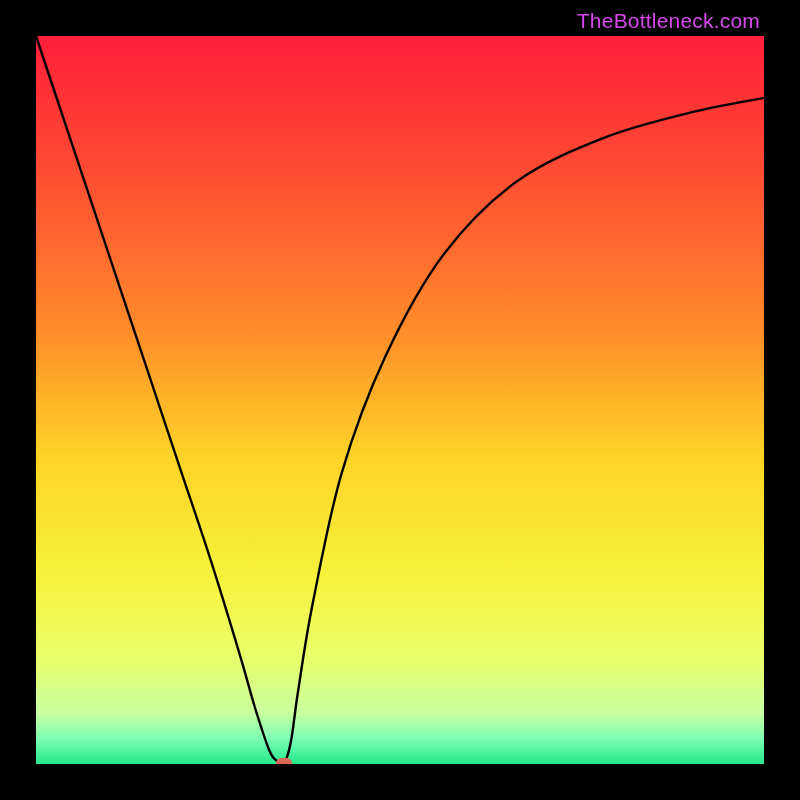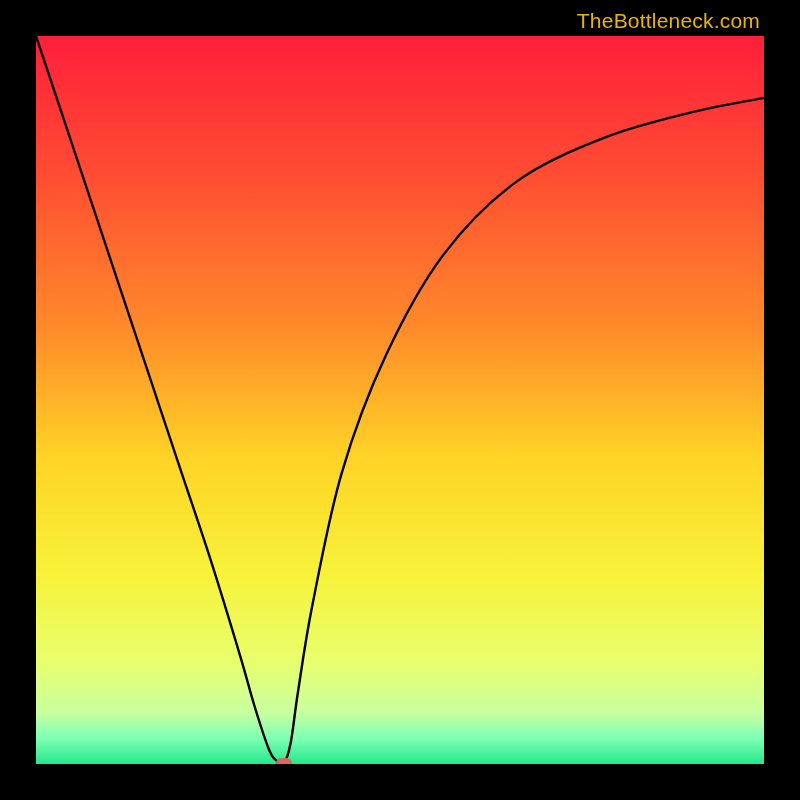--- a/index.html
+++ b/index.html
@@ -26,21 +26,21 @@
     overflow: hidden;
   }
   .gradient-bg {
     position: absolute;
     inset: 0;
   }
   .watermark {
     position: absolute;
     top: 9px;
     right: 40px;
-    color: #eab308;
+    color: #d946ef;
     font-size: 21px;
     font-weight: 500;
     letter-spacing: 0.2px;
     user-select: none;
   }
   svg.curve {
     position: absolute;
     inset: 0;
   }
   .marker {

